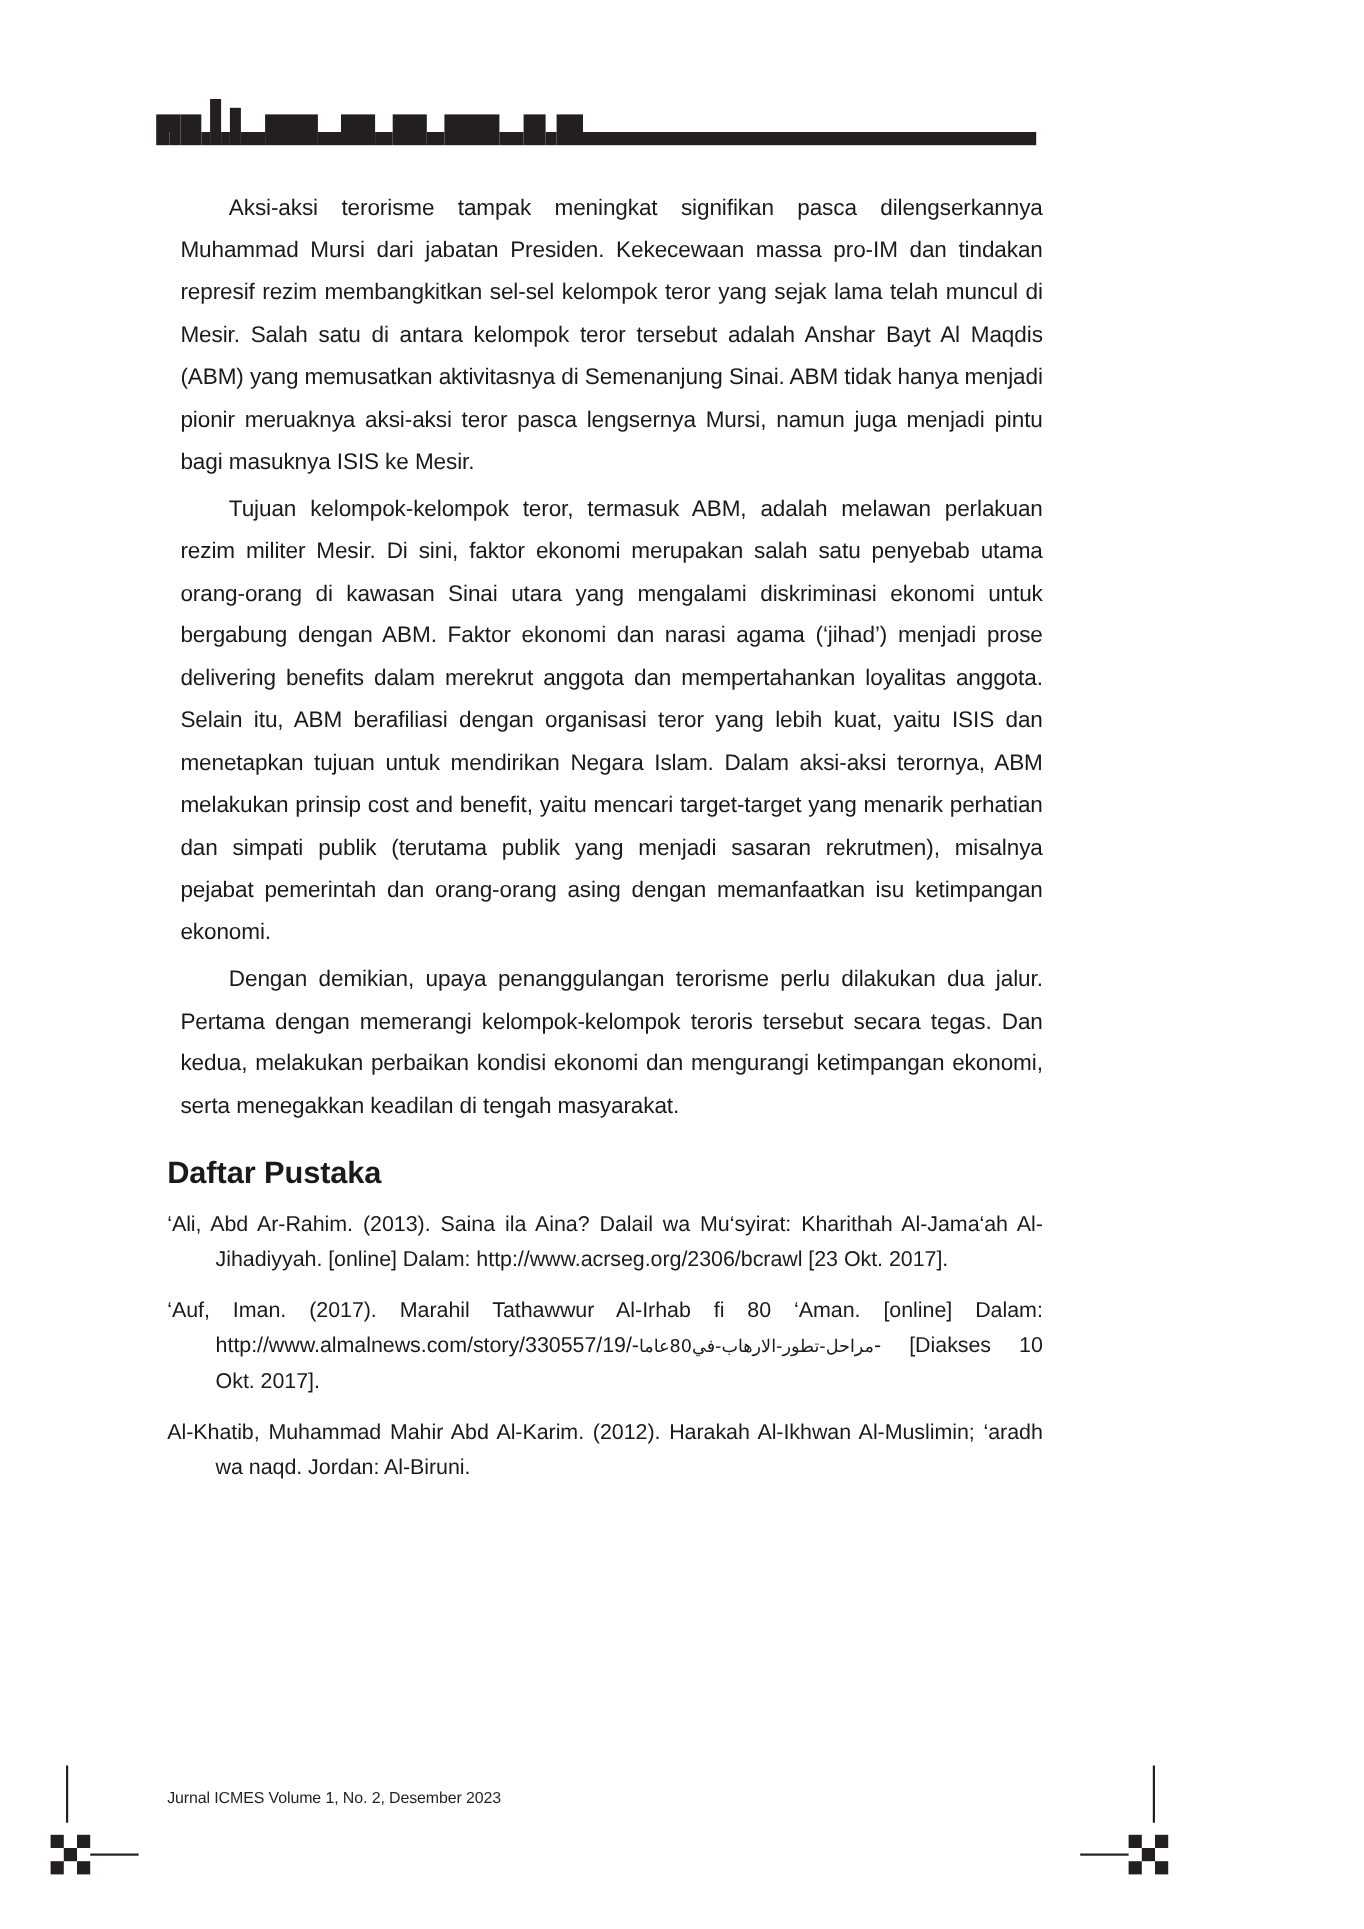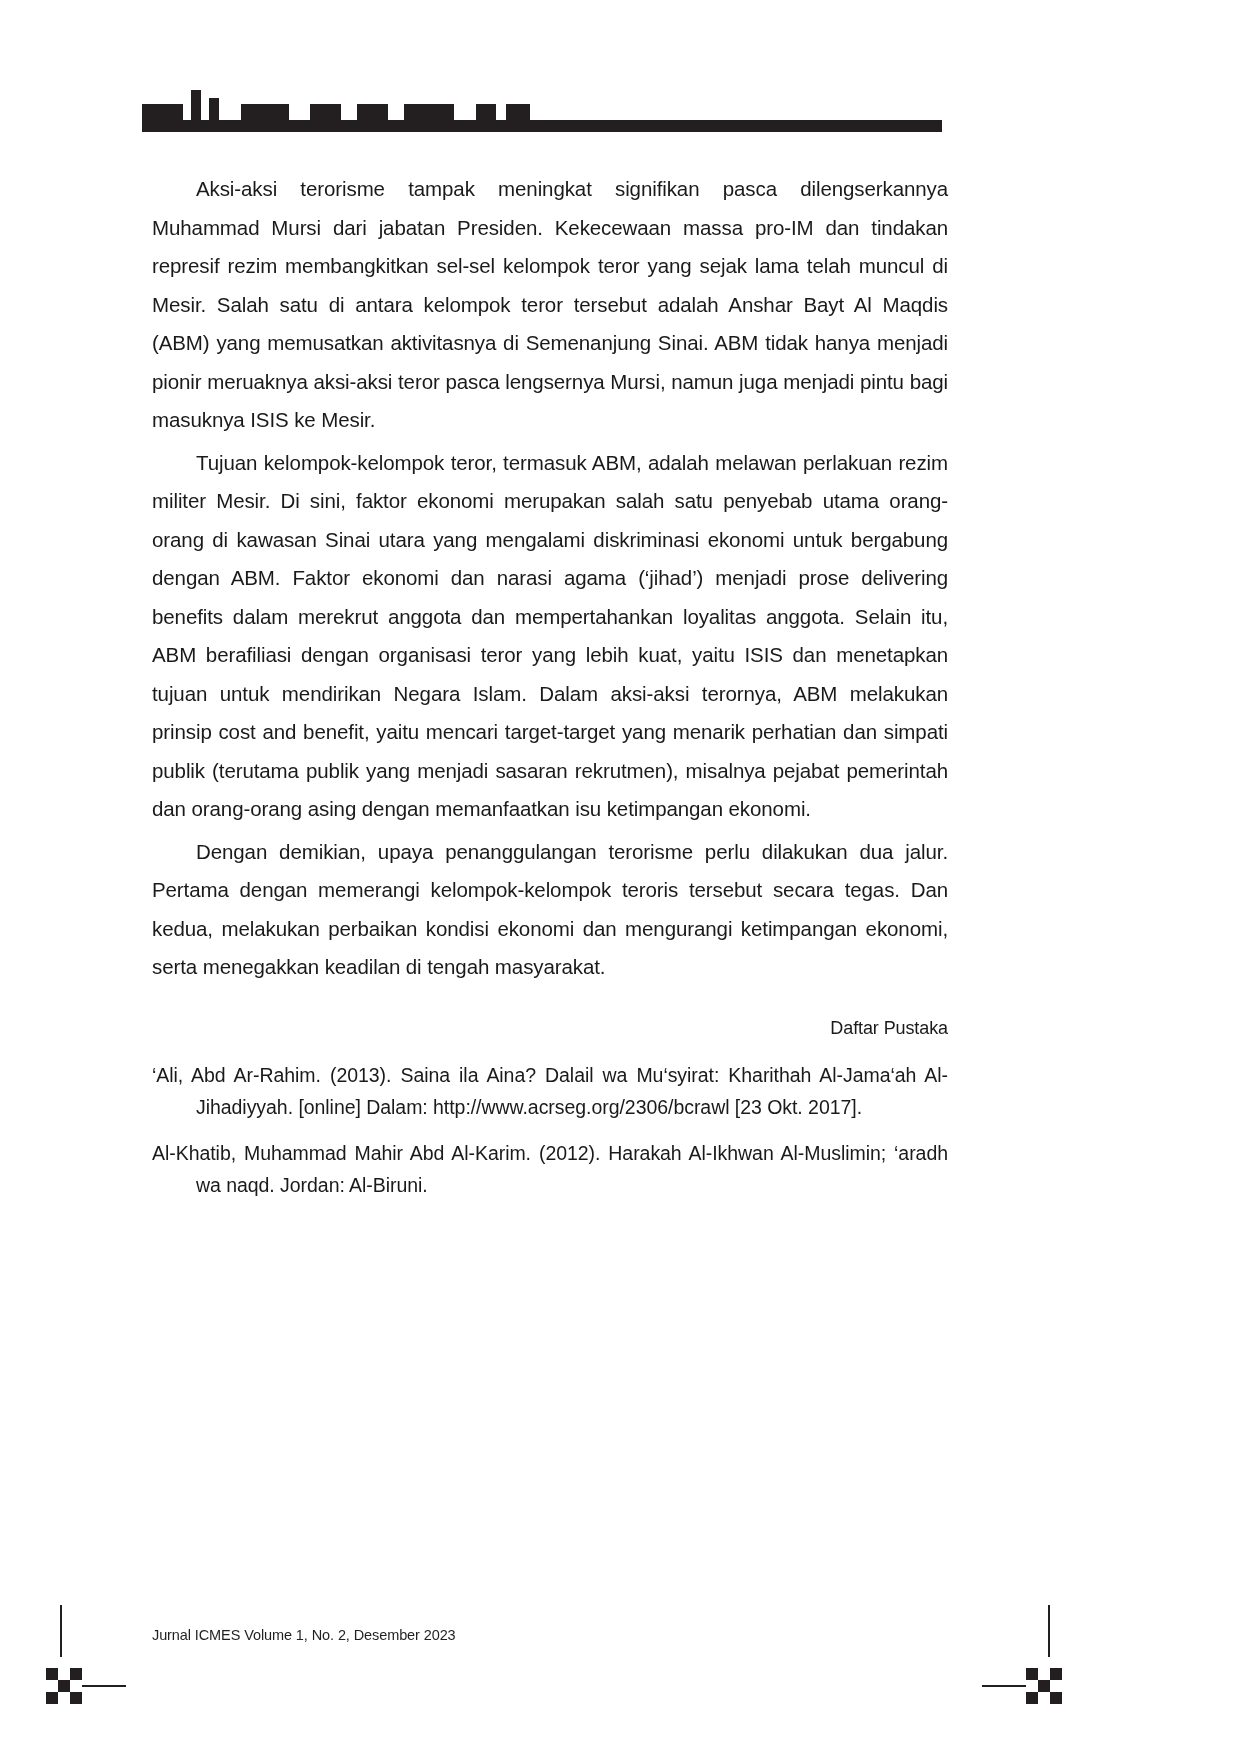--- a/index.html
+++ b/index.html
@@ -32,38 +32,37 @@
 
   
   .content {
     position: absolute;
     left: 152px;
     top: 170px;
     width: 796px;
   }
 
   p.para {
-    margin: 0 0 4px 0;
+    margin: 0 0 4px 12px;
     text-align: justify;
     text-justify: inter-word;
     font-size: 20.5px;
     line-height: 38.5px;
     text-indent: 44px;
     letter-spacing: -0.1px;
     word-spacing: 0px;
     font-stretch: condensed;
   }
 
   h2.section-title {
     margin: 26px 0 16px 0;
-    font-size: 18px;
-    font-weight: normal;
+    font-size: 28px;
+    font-weight: bold;
     line-height: 30px;
     letter-spacing: -0.1px;
-    text-align: right;
   }
 
   .ref {
     margin: 0 0 14px 0;
     font-size: 19.5px;
     line-height: 32px;
     text-align: justify;
     text-align-last: left;
     padding-left: 44px;
     text-indent: -44px;
@@ -138,20 +137,23 @@
     <p class="para">Tujuan kelompok-kelompok teror, termasuk ABM, adalah melawan perlakuan rezim militer Mesir. Di sini, faktor ekonomi merupakan salah satu penyebab utama orang-orang di kawasan Sinai utara yang mengalami diskriminasi ekonomi untuk bergabung dengan ABM. Faktor ekonomi dan narasi agama (‘jihad’) menjadi prose delivering benefits dalam merekrut anggota dan mempertahankan loyalitas anggota. Selain itu, ABM berafiliasi dengan organisasi teror yang lebih kuat, yaitu ISIS dan menetapkan tujuan untuk mendirikan Negara Islam. Dalam aksi-aksi terornya, ABM melakukan prinsip cost and benefit, yaitu mencari target-target yang menarik perhatian dan simpati publik (terutama publik yang menjadi sasaran rekrutmen), misalnya pejabat pemerintah dan orang-orang asing dengan memanfaatkan isu ketimpangan ekonomi.</p>
     <p class="para">Dengan demikian, upaya penanggulangan terorisme perlu dilakukan dua jalur. Pertama dengan memerangi kelompok-kelompok teroris tersebut secara tegas. Dan kedua, melakukan perbaikan kondisi ekonomi dan mengurangi ketimpangan ekonomi, serta menegakkan keadilan di tengah masyarakat.</p>
 
     <h2 class="section-title">Daftar Pustaka</h2>
 
     <div>
       <div class="ref">
         <span>‘Ali, Abd Ar-Rahim. (2013). Saina ila Aina? Dalail wa Mu‘syirat: Kharithah Al-Jama‘ah Al-Jihadiyyah. [online] Dalam: http://www.acrseg.org/2306/bcrawl [23 Okt. 2017].</span>
       </div>
 
+      <div class="ref">
+        <span>‘Auf, Iman. (2017). Marahil Tathawwur Al-Irhab fi 80 ‘Aman. [online] Dalam: http://www.almalnews.com/story/330557/19/-</span><span class="ar">مراحل-تطور-الارهاب-في80عاما</span><span>- [Diakses 10 Okt. 2017].</span>
+      </div>
 
 
       <div class="ref">
         <span>Al-Khatib, Muhammad Mahir Abd Al-Karim. (2012). Harakah Al-Ikhwan Al-Muslimin; ‘aradh wa naqd. Jordan: Al-Biruni.</span>
       </div>
     </div>
   </div>
 
   <div class="footer-text">Jurnal ICMES Volume 1, No. 2, Desember 2023</div>
 

